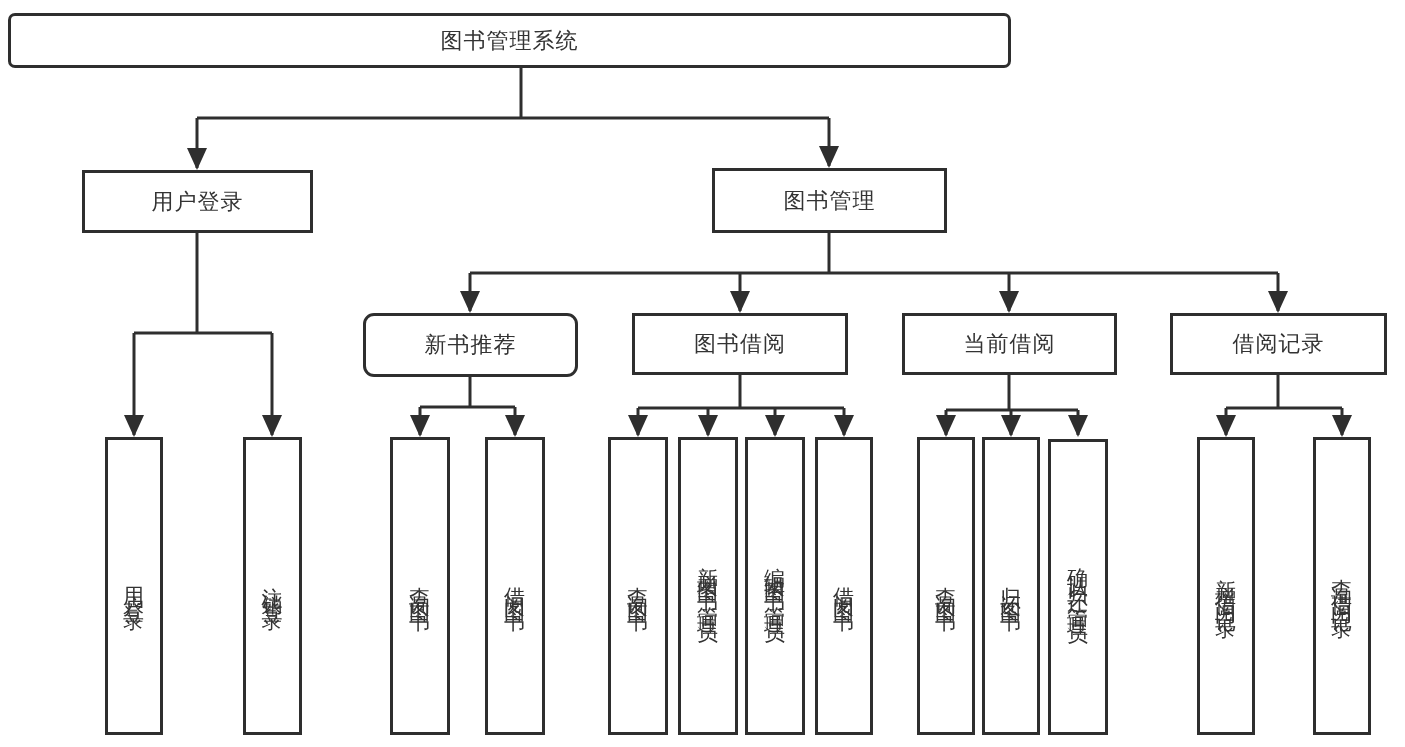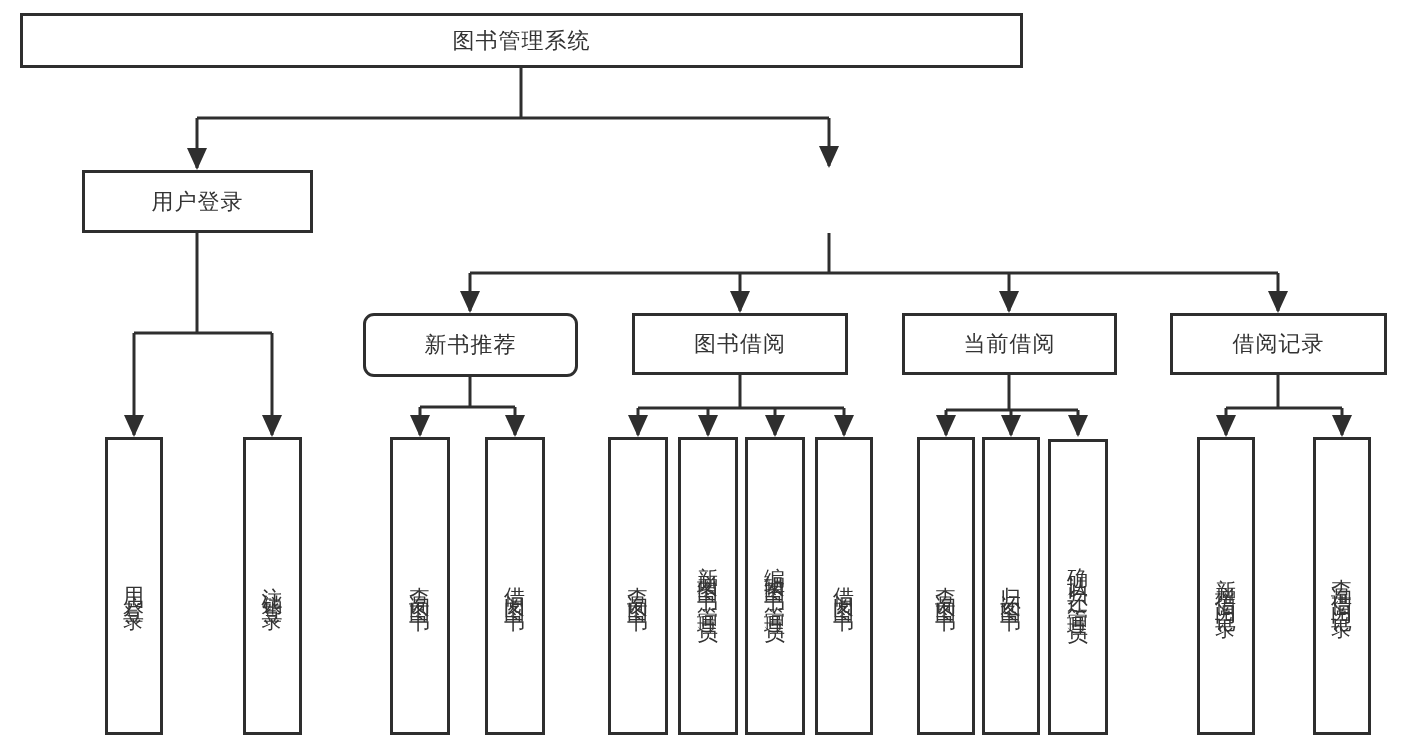--- a/index.html
+++ b/index.html
@@ -118,23 +118,24 @@
       <polygon points="765,415 785,415 775,437"></polygon>
       <polygon points="834,415 854,415 844,437"></polygon>
       <polygon points="936,415 956,415 946,437"></polygon>
       <polygon points="1001,415 1021,415 1011,437"></polygon>
       <polygon points="1068,415 1088,415 1078,437"></polygon>
       <polygon points="1216,415 1236,415 1226,437"></polygon>
       <polygon points="1332,415 1352,415 1342,437"></polygon>
     </g>
   </svg>
 
-  <div class="node" style="left:20px; top:13px; width:1003px; height:55px;">图书管理系统</div>
+  <div class="node" style="left:8px; top:13px; width:1003px; height:55px;border-radius:7px;">图书管理系统</div>
 
   <div class="node" style="left:82px; top:170px; width:231px; height:63px;">用户登录</div>
+  <div class="node" style="left:712px; top:168px; width:235px; height:65px;">图书管理</div>
 
   <div class="node" style="left:363px; top:313px; width:215px; height:64px;border-radius:11px;">新书推荐</div>
   <div class="node" style="left:632px; top:313px; width:216px; height:62px;text-align:center;">图书借阅</div>
   <div class="node" style="left:902px; top:313px; width:215px; height:62px;">当前借阅</div>
   <div class="node" style="left:1170px; top:313px; width:217px; height:62px;">借阅记录</div>
 
   <div class="node leaf" style="left:105px; top:437px; width:58px; height:298px;">用户登录</div>
   <div class="node leaf" style="left:243px; top:437px; width:59px; height:298px;">注销登录</div>
 
   <div class="node leaf" style="left:390px; top:437px; width:60px; height:298px;">查询图书</div>

